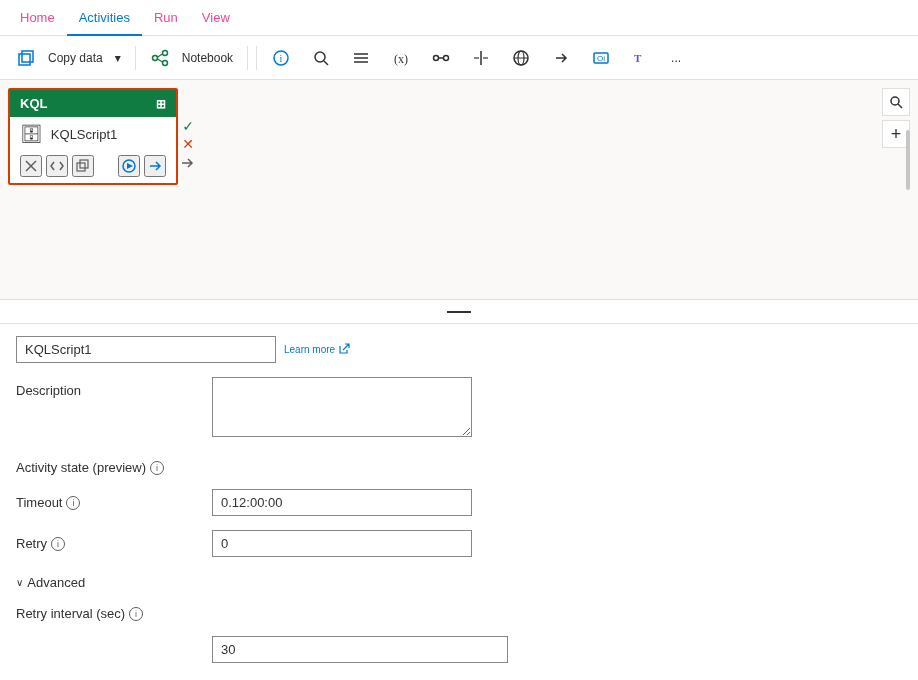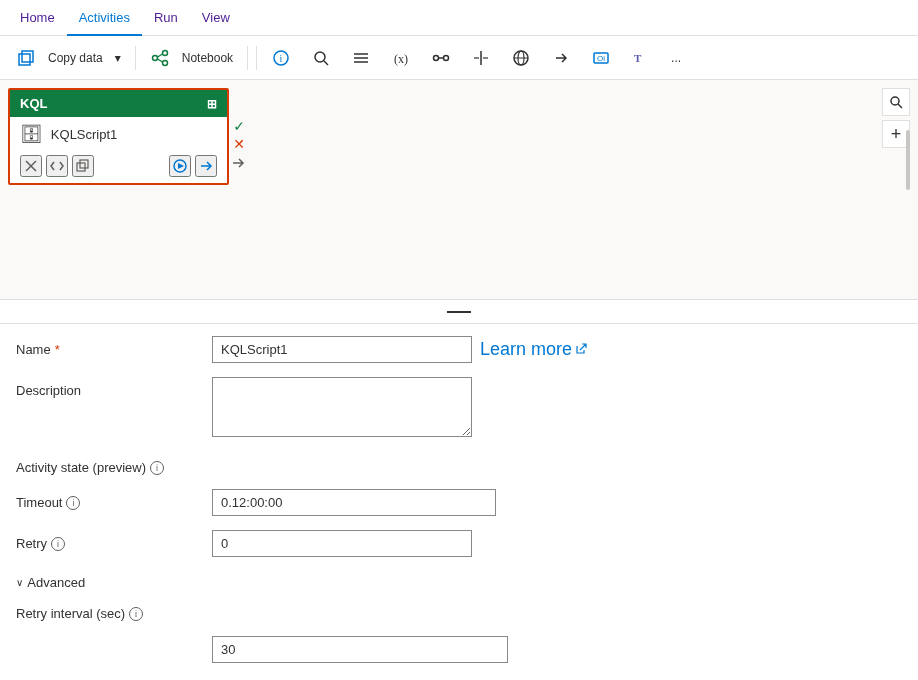--- a/index.html
+++ b/index.html
@@ -1,34 +1,34 @@
 <!DOCTYPE html>
 <html><head>
   <meta charset="utf-8">
   <style>
     * { box-sizing: border-box; margin: 0; padding: 0; }
     body { font-family: 'Segoe UI', sans-serif; font-size: 13px; background: #fff; color: #323130; width: 918px; height: 680px; overflow: hidden; }
 
     
     .top-nav { display: flex; align-items: center; border-bottom: 1px solid #e1dfdd; background: #fff; padding: 0 8px; height: 36px; }
-    .top-nav-item { padding: 0 12px; height: 36px; display: flex; align-items: center; cursor: pointer; font-size: 13px; color: #4c1d95; position: relative; }
+    .top-nav-item { padding: 0 12px; height: 36px; display: flex; align-items: center; cursor: pointer; font-size: 13px; color: #ec4899; position: relative; }
     .top-nav-item.active { color: #0078d4; font-weight: 400; }
     .top-nav-item.active::after { content: ''; position: absolute; bottom: 0; left: 0; right: 0; height: 2px; background: #0078d4; }
 
     
     .toolbar { display: flex; align-items: center; border-bottom: 1px solid #e1dfdd; padding: 4px 8px; height: 44px; gap: 4px; }
     .toolbar-btn { display: flex; align-items: center; gap: 12px; padding: 4px 8px; border: none; background: none; cursor: pointer; color: #323130; font-size: 12px; border-radius: 2px; }
     .toolbar-sep { width: 1px; height: 24px; background: #e1dfdd; margin: 0 2px; }
     .toolbar-icon { width: 20px; height: 20px; display: flex; align-items: center; justify-content: center; }
 
     
     .canvas-area { position: relative; background: #faf9f8; border-bottom: 1px solid #e1dfdd; height: 220px; }
 
     
-    .kql-node { position: absolute; top: 8px; left: 8px; width: 221px; border: 2px solid #d83b01; background: #fff; border-radius: 2px; }
+    .kql-node { position: absolute; top: 8px; left: 8px; width: 170px; border: 2px solid #d83b01; background: #fff; border-radius: 2px; }
     .kql-node-header { background: #107c41; color: #fff; padding: 6px 10px; font-size: 13px; font-weight: 600; display: flex; align-items: center; justify-content: space-between; }
     .kql-node-body { padding: 6px 10px; display: flex; align-items: center; gap: 8px; }
     .kql-node-actions { display: flex; align-items: center; justify-content: space-between; padding: 4px 10px 6px; }
     .kql-node-action-btn { width: 22px; height: 22px; display: flex; align-items: center; justify-content: center; cursor: pointer; color: #605e5c; }
     .status-check { color: #107c41; font-size: 14px; }
     .status-x { color: #d83b01; font-size: 14px; }
 
     
     .canvas-controls { position: absolute; right: 8px; top: 8px; display: flex; flex-direction: column; gap: 4px; }
     .canvas-ctrl-btn { width: 28px; height: 28px; border: 1px solid #e1dfdd; background: #fff; display: flex; align-items: center; justify-content: center; cursor: pointer; font-size: 16px; color: #323130; }
@@ -49,21 +49,21 @@
 
     
     .form-area { padding: 12px 16px; }
     .form-row { display: flex; align-items: flex-start; margin-bottom: 14px; gap: 16px; }
     .form-label { width: 180px; min-width: 180px; font-size: 13px; color: #323130; display: flex; align-items: center; gap: 4px; padding-top: 6px; }
     .form-label .required { color: #d83b01; }
     .form-label .info-icon { width: 14px; height: 14px; border-radius: 50%; border: 1px solid #605e5c; display: flex; align-items: center; justify-content: center; font-size: 9px; color: #605e5c; cursor: pointer; flex-shrink: 0; }
     .form-control { flex: 1; }
     .form-input { width: 100%; border: 1px solid #8a8886; padding: 5px 8px; font-size: 13px; color: #323130; outline: none; border-radius: 0; }
     .form-textarea { width: 100%; height: 60px; border: 1px solid #8a8886; padding: 5px 8px; font-size: 13px; color: #323130; outline: none; resize: vertical; border-radius: 0; }
-    .learn-more { color: #0078d4; text-decoration: none; font-size: 18px; white-space: nowrap; display: flex; align-items: center; gap: 3px; margin-left: 8px; }
+    .learn-more { color: #0078d4; text-decoration: none; font-size: 10px; white-space: nowrap; display: flex; align-items: center; gap: 3px; margin-left: 8px; }
     .name-row { display: flex; align-items: center; }
 
     
     .radio-group { display: flex; align-items: center; gap: 16px; padding-top: 4px; }
     .radio-label { display: flex; align-items: center; gap: 6px; cursor: pointer; font-size: 13px; }
     .radio-input { width: 14px; height: 14px; accent-color: #0078d4; }
 
     
     .checkbox-input { width: 14px; height: 14px; margin-top: 4px; }
 
@@ -272,24 +272,20 @@
 <div class="collapse-bar">
   <div class="collapse-dash"></div>
 </div>
 
 <div class="bottom-panel">
 
 
   <div class="form-area">
 
     <div class="form-row">
-      <div class="form-label">
-        <span>Name</span>
-        <span class="required">*</span>
-      </div>
       <div class="form-control">
         <div class="name-row">
           <input class="form-input" type="text" value="KQLScript1" style="width: 260px;">
           <a class="learn-more" href="#">
             <span>Learn more</span>
             <span>
               <svg width="12" height="12" viewBox="0 0 12 12">
                   <path d="M7 1 L11 1 L11 5 M11 1 L5 7 M2 3 L2 10 L9 10 L9 7" fill="none" stroke="#0078d4" stroke-width="1.2"></path>
                 </svg>
             </span>
@@ -313,21 +309,21 @@
         <span class="info-icon">i</span>
       </div>
     </div>
 
     <div class="form-row">
       <div class="form-label">
         <span>Timeout</span>
         <span class="info-icon">i</span>
       </div>
       <div class="form-control">
-        <input class="form-input" type="text" value="0.12:00:00" style="width: 284px;">
+        <input class="form-input" type="text" value="0.12:00:00" style="width: 260px;">
       </div>
     </div>
 
     <div class="form-row">
       <div class="form-label">
         <span>Retry</span>
         <span class="info-icon">i</span>
       </div>
       <div class="form-control">
         <input class="form-input" type="text" value="0" style="width: 260px;">

